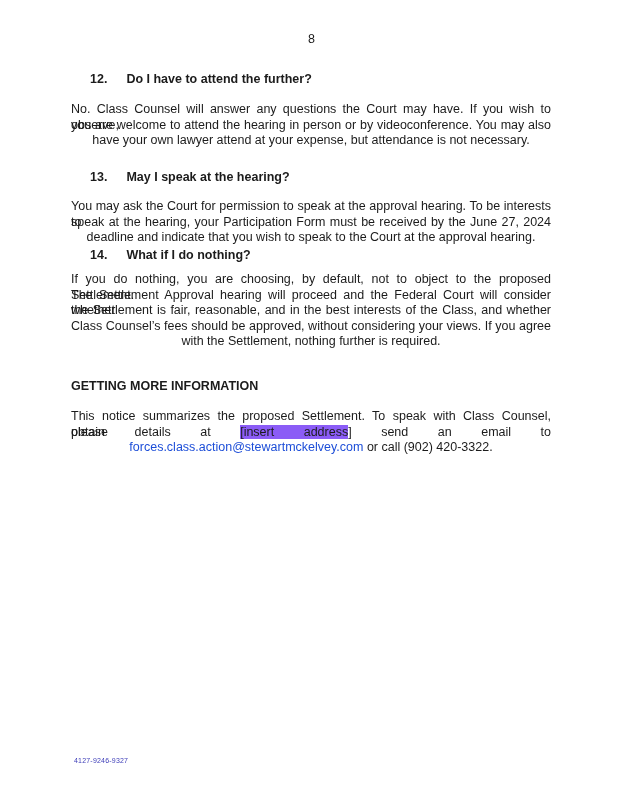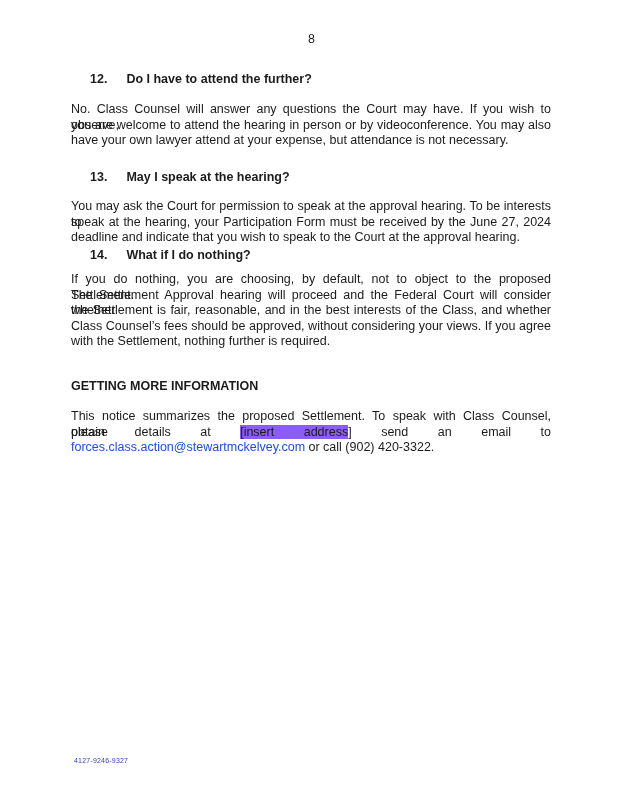--- a/index.html
+++ b/index.html
@@ -36,21 +36,21 @@
     left: 71px;
     width: 480px;
   }
   .jline {
     text-align: justify;
     text-align-last: justify;
     height: 15.5px;
     white-space: normal;
   }
   .lline {
-    text-align: left;
+    text-align: center;
     height: 15.5px;
     white-space: nowrap;
   }
   .section-heading {
     left: 71px;
     width: 480px;
     font-weight: 700;
   }
   .hl {
     background: #8b5cf6;

